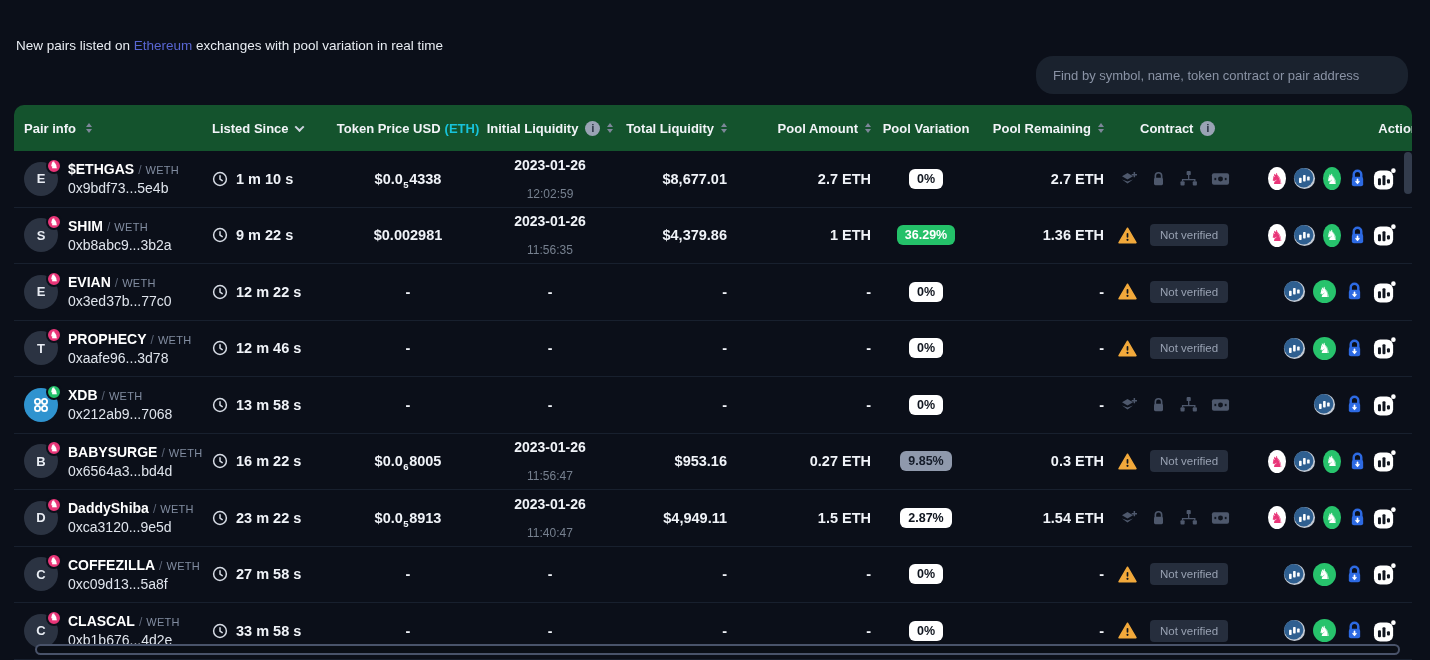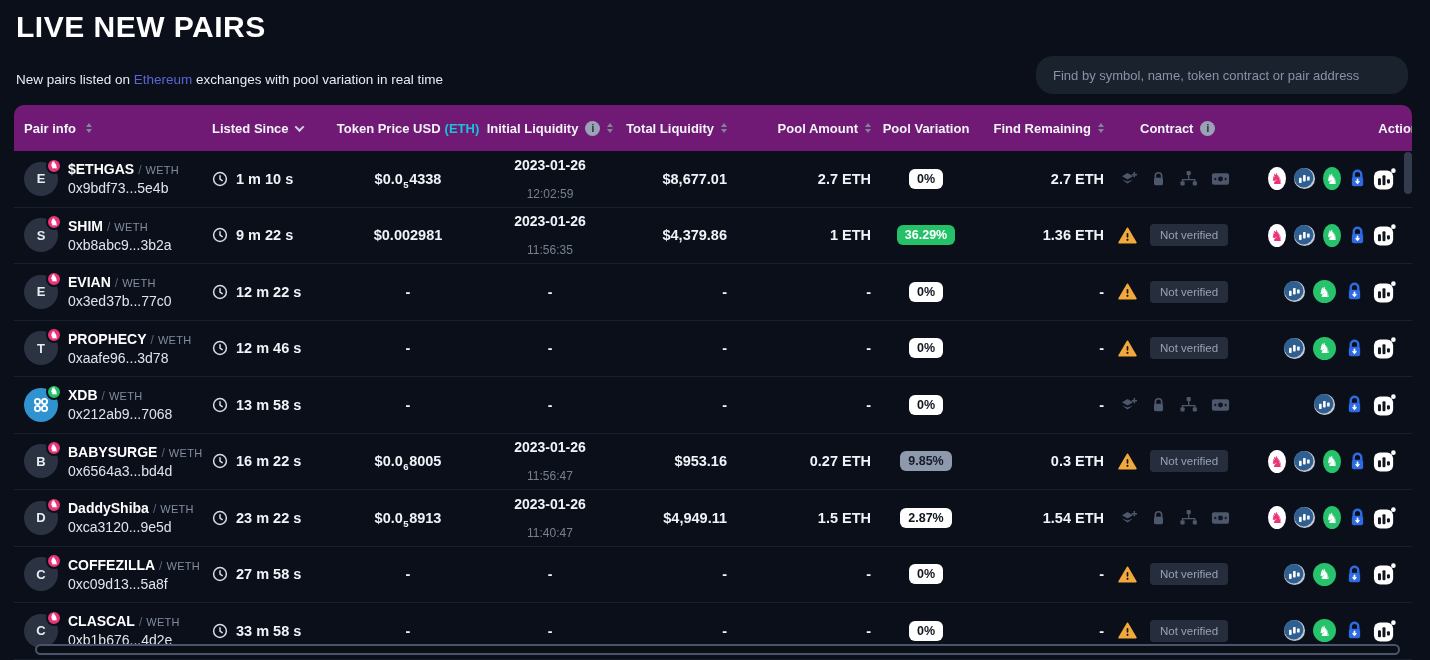--- a/index.html
+++ b/index.html
@@ -23,21 +23,21 @@
   .search-input::placeholder { color:#8a93a5; }
 
   
   .table-wrap { position:absolute; top:105px; left:14px; width:1398px; }
   .grid {
     display:grid;
     grid-template-columns:198px 128px 146px 146px 120px 146px 100px 110px 160px 1fr;
     align-items:center;
   }
   .thead {
-    height:46px; background:#701a75; border-radius:10px 10px 0 0;
+    height:46px; background:#14532d; border-radius:10px 10px 0 0;
     font-size:13px; font-weight:700; color:#f2f4f8; overflow:hidden;
   }
   .cell { display:flex; align-items:center; min-width:0; }
   .c1 { justify-content:flex-start; padding-left:10px; gap:10px; }
   .c2 { justify-content:flex-start; gap:8px; }
   .c3 { justify-content:center; padding-right:10px; }
   .c4 { justify-content:center; padding-right:18px; }
   .c5 { justify-content:flex-end; padding-right:25px; }
   .c6 { justify-content:flex-end; padding-right:27px; }
   .c7 { justify-content:center; padding-right:44px; }
@@ -104,21 +104,20 @@
   
   .vscroll-thumb { position:absolute; right:18px; top:152px; width:8px; height:42px;
                    border-radius:4px; background:#333c4d; }
   .hscroll { position:absolute; left:35px; right:30px; bottom:5px; height:11px;
              border:2px solid #49536a; border-radius:7px; background:#0a0e16; }
 </style>
 </head>
 <body>
 
 <div class="topbar">
-  <h1 class="page-title">LIVE NEW PAIRS</h1>
   <p class="subtitle"><span>New pairs listed on </span><span class="link">Ethereum</span><span> exchanges with pool variation in real time</span></p>
   <input class="search-input" type="text" placeholder="Find by symbol, name, token contract or pair address" style="">
 </div>
 
 <div class="table-wrap">
   <div class="grid thead">
     <div class="cell c1">
       <span class="hlabel">Pair info</span>
       <span class="sort">
           <i class="up"></i>
@@ -152,21 +151,21 @@
       <span class="hlabel">Pool Amount</span>
       <span class="sort">
           <i class="up"></i>
           <i class="dn"></i>
         </span>
     </div>
     <div class="cell c7">
       <span class="hlabel">Pool Variation</span>
     </div>
     <div class="cell c8" style="gap:7px;">
-      <span class="hlabel">Find Remaining</span>
+      <span class="hlabel">Pool Remaining</span>
       <span class="sort">
           <i class="up"></i>
           <i class="dn"></i>
         </span>
     </div>
     <div class="cell c9">
       <span class="hlabel">Contract</span>
       <span class="info"></span>
     </div>
     <div class="cell c10">

